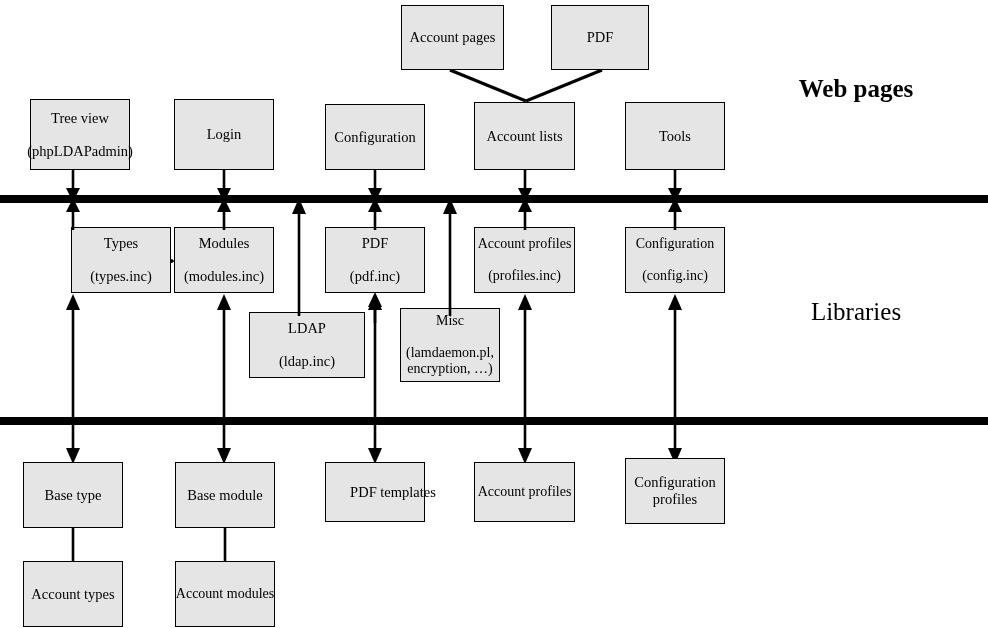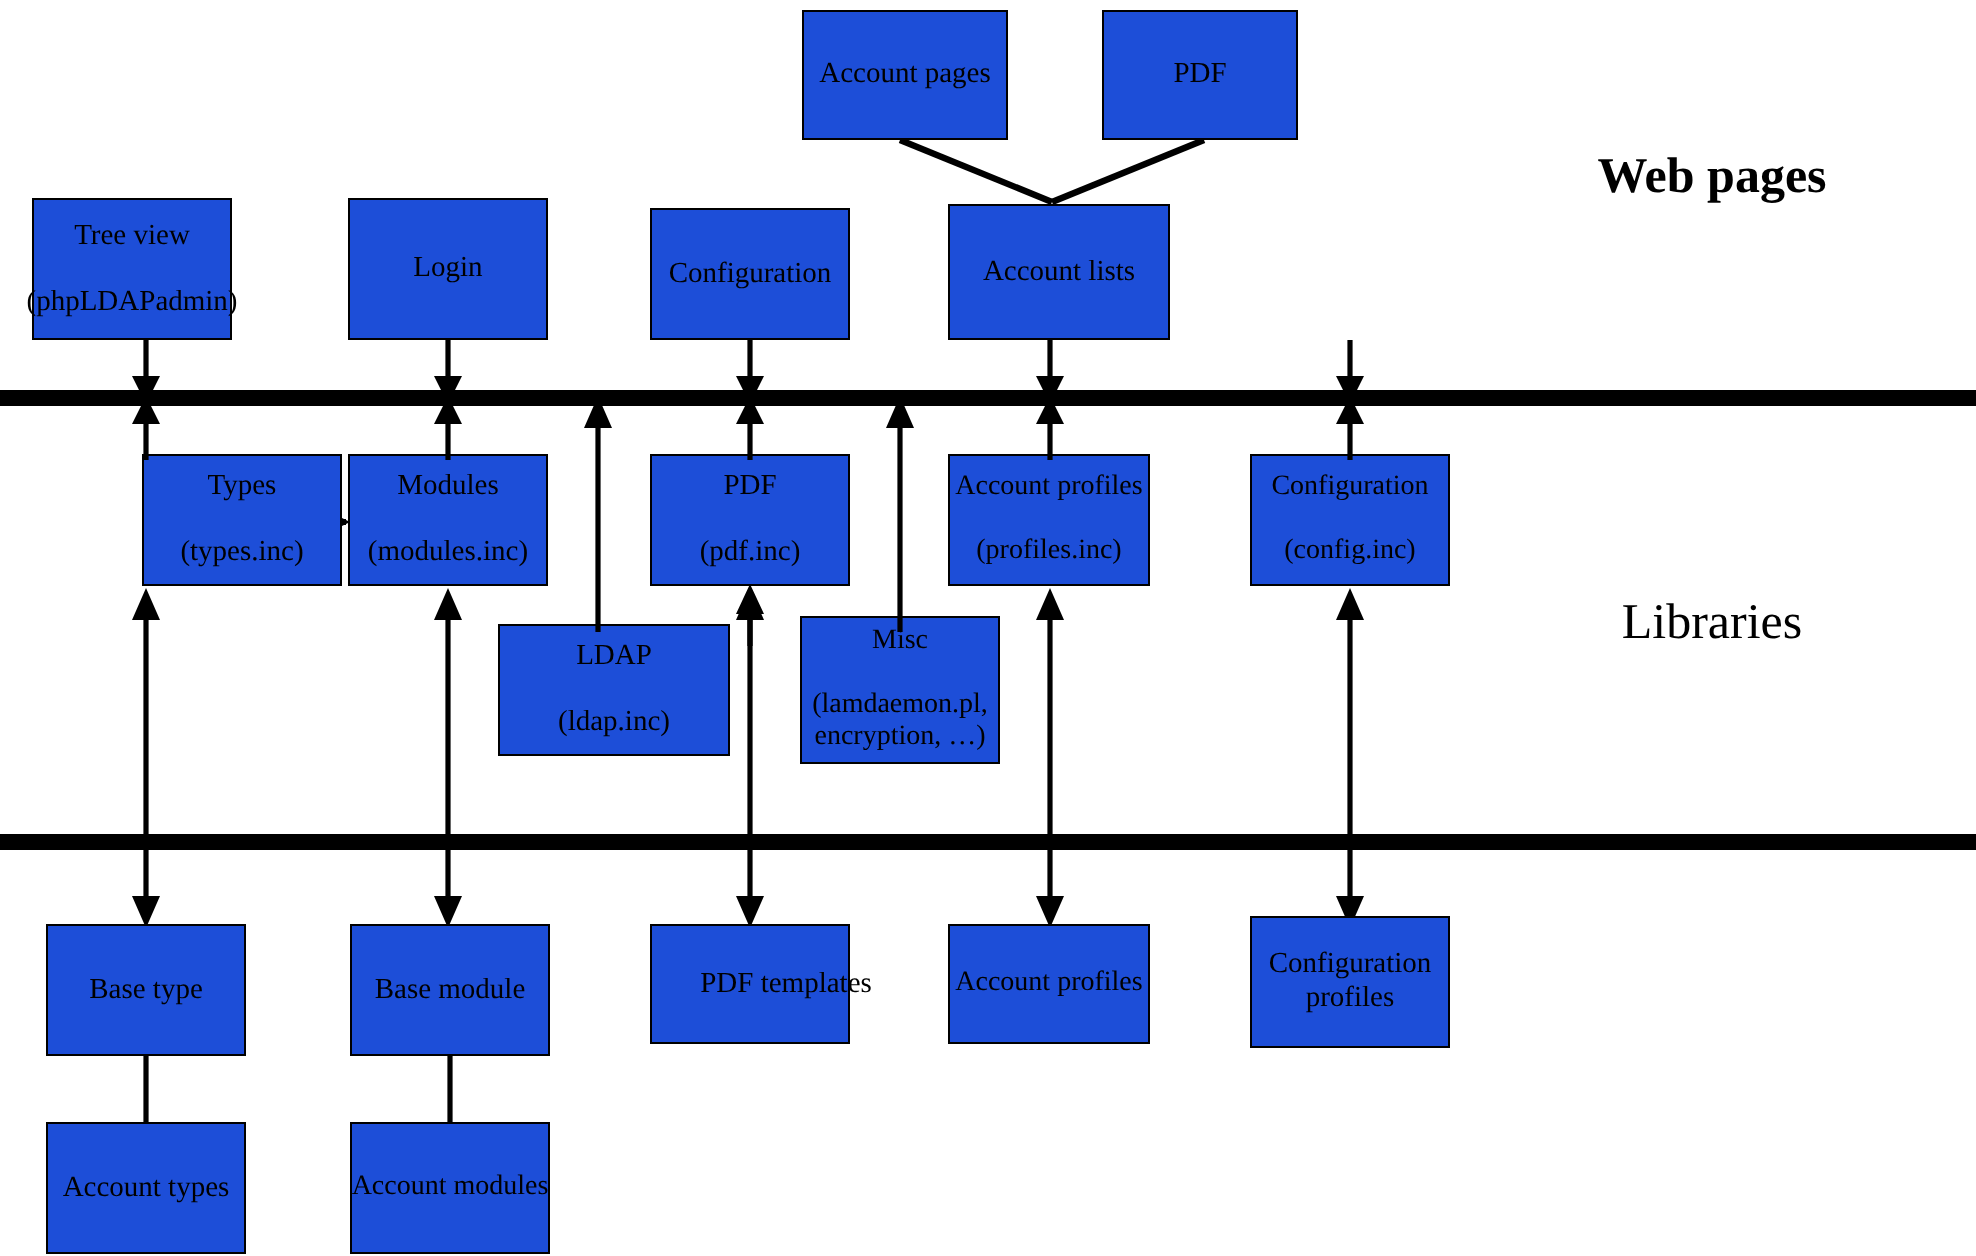--- a/index.html
+++ b/index.html
@@ -13,21 +13,21 @@
     width: 988px;
     height: 628px;
     background: #ffffff;
     overflow: hidden;
     font-family: "Liberation Serif", "DejaVu Serif", serif;
   }
   .node {
     position: absolute;
     box-sizing: border-box;
     border: 1px solid #000000;
-    background: #1d4ed8;
+    background: #e5e5e5;
     display: flex;
     flex-direction: column;
     align-items: center;
     justify-content: center;
     text-align: center;
     z-index: 5;
   }
   .node .line1,
   .node .line2 {
     display: block;
@@ -82,37 +82,40 @@
     <svg width="90" height="36" viewBox="0 0 90 36">
       <line x1="2" y1="2" x2="78" y2="33" stroke="#000" stroke-width="3.2"></line>
     </svg>
   </div>
   <div class="conn" style="left:524px; top:68px;">
     <svg width="90" height="36" viewBox="0 0 90 36">
       <line x1="78" y1="2" x2="2" y2="33" stroke="#000" stroke-width="3.2"></line>
     </svg>
   </div>
 
-  <div class="node two-line" style="left:16px; top:99px; width:100px; height:71px;">
+  <div class="node two-line" style="left:30px; top:99px; width:100px; height:71px;">
     <span class="line1">Tree view</span>
     <span class="line2">(phpLDAPadmin)</span>
   </div>
 
   <div class="node" style="left:174px; top:99px; width:100px; height:71px;">
     <span class="line1">Login</span>
   </div>
 
   <div class="node" style="left:325px; top:104px; width:100px; height:66px;">
     <span class="line1">Configuration</span>
   </div>
 
-  <div class="node" style="left:474px; top:102px; width:111px; height:68px;">
+  <div class="node" style="left:474px; top:102px; width:101px; height:68px;">
     <span class="line1">Account lists</span>
   </div>
 
+  <div class="node" style="left:625px; top:102px; width:100px; height:68px;">
+    <span class="line1">Tools</span>
+  </div>
 
   <div class="conn over" style="left:63px; top:170px;">
     <svg width="20" height="34" viewBox="0 0 20 34">
       <line x1="10" y1="0" x2="10" y2="22" stroke="#000" stroke-width="2.6"></line>
       <polygon points="10,32 3,18 17,18" fill="#000"></polygon>
     </svg>
   </div>
   <div class="conn over" style="left:214px; top:170px;">
     <svg width="20" height="34" viewBox="0 0 20 34">
       <line x1="10" y1="0" x2="10" y2="22" stroke="#000" stroke-width="2.6"></line>

